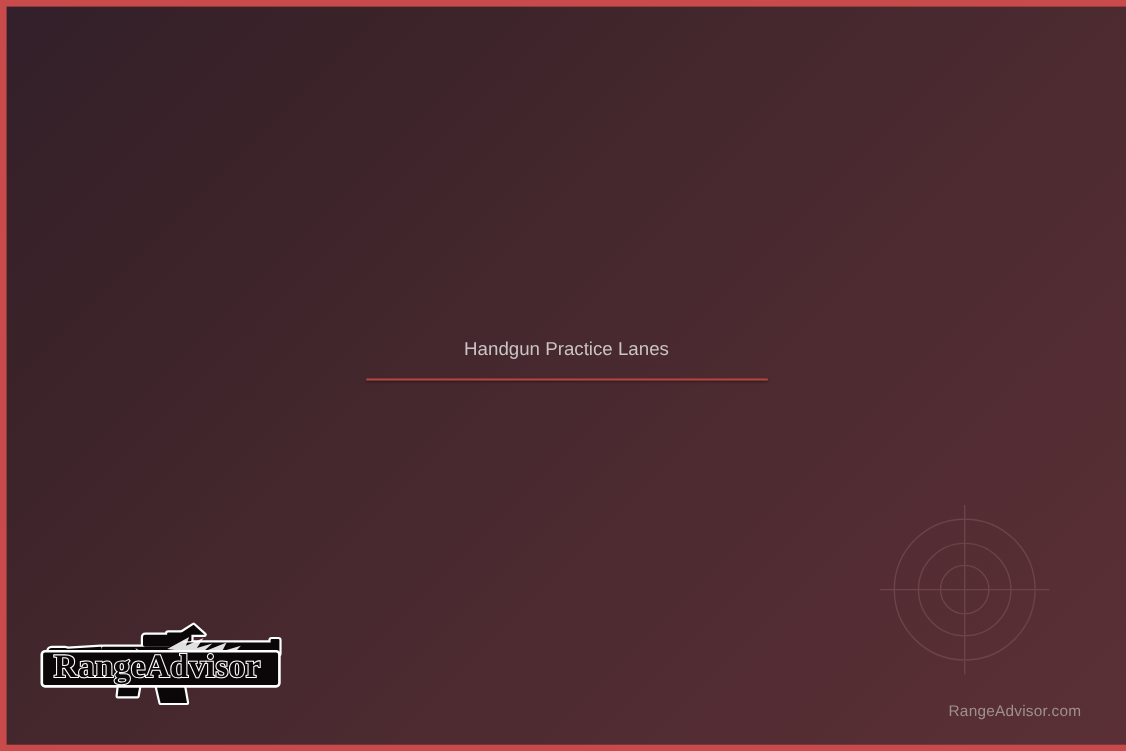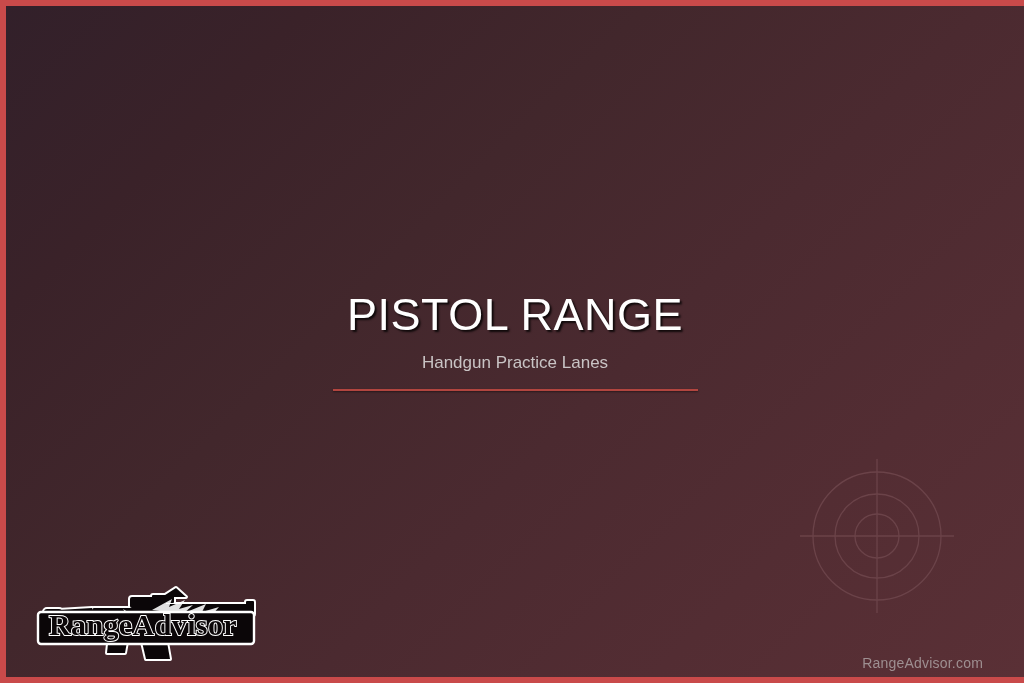--- a/index.html
+++ b/index.html
@@ -76,29 +76,29 @@
     margin:18px auto 0 auto;
     width:365px;
     height:2px;
     background:#b2453f;
     box-shadow:0 1px 2px rgba(0,0,0,0.45);
   }
 
   
   #brand-logo {
     position:absolute;
-    left:22px; top:568px;
+    left:22px; top:548px;
     width:245px; height:90px;
   }
   #brand-logo svg { display:block; width:245px; height:90px; }
 
   
   #footer-url {
     position:absolute;
-    right:41px; top:649px;
+    right:41px; top:632px;
     font-size:14px;
     color:#9e8f91;
     letter-spacing:0.2px;
     white-space:nowrap;
     text-align:right;
   }
 </style>
 </head>
 <body>
 
@@ -112,21 +112,20 @@
           <circle cx="78" cy="78" r="64"></circle>
           <circle cx="78" cy="78" r="42"></circle>
           <circle cx="78" cy="78" r="22"></circle>
           <line x1="78" y1="1" x2="78" y2="155"></line>
           <line x1="1" y1="78" x2="155" y2="78"></line>
         </g>
       </svg>
     </div>
 
     <div id="title-block">
-      <div id="page-title">PISTOL RANGE</div>
       <div id="page-subtitle">Handgun Practice Lanes</div>
       <div id="title-divider"></div>
     </div>
 
     <div id="brand-logo">
       <svg viewBox="0 0 245 90" xmlns="http://www.w3.org/2000/svg">
         <defs>
           <g id="rifle-shape">
 
             <rect x="120" y="24" width="96" height="9" rx="1"></rect>

